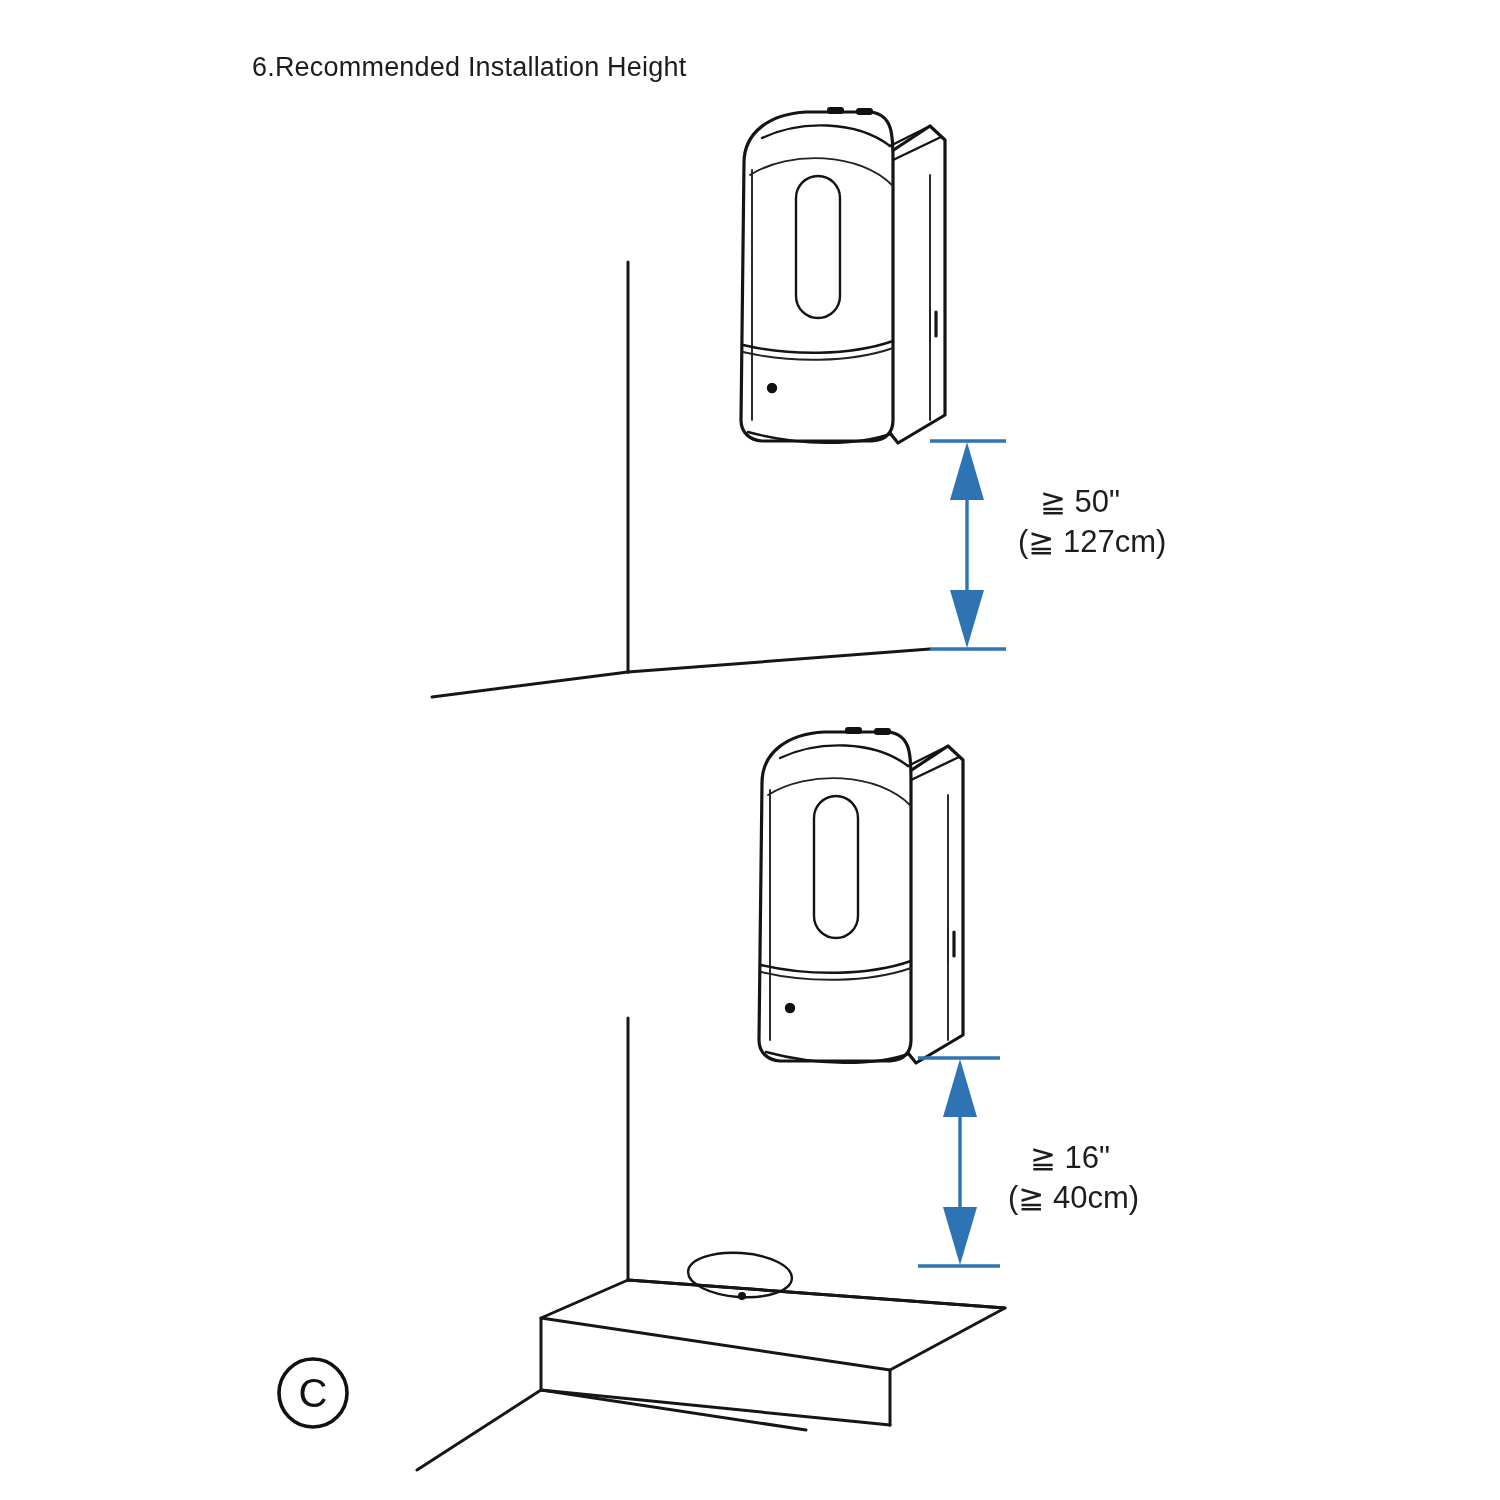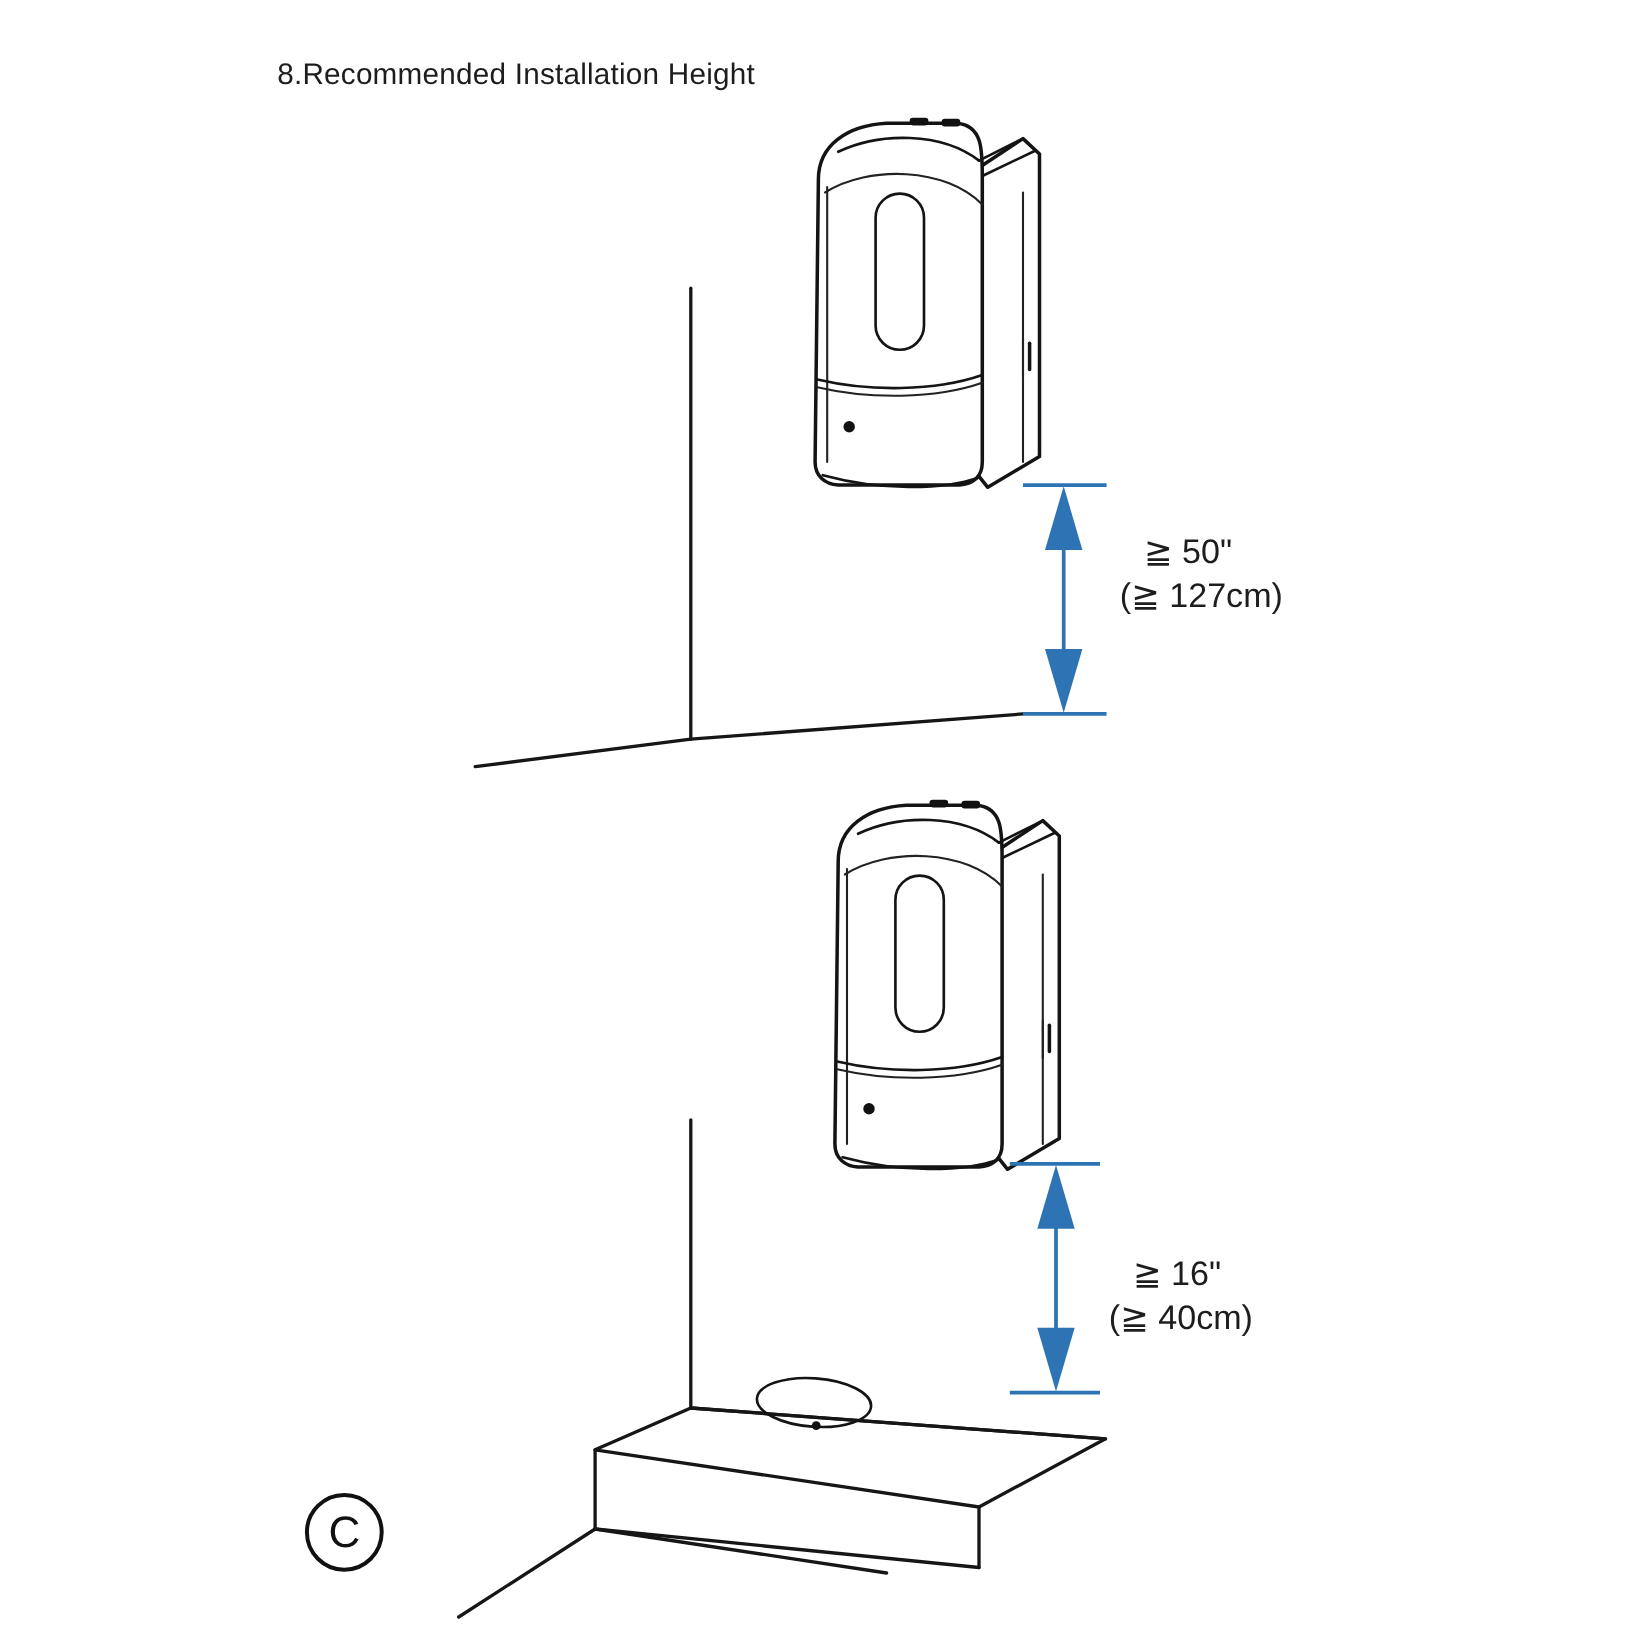--- a/index.html
+++ b/index.html
@@ -229,21 +229,21 @@
       <path class="dim-ext" d="M 918 1058 L 1000 1058"></path>
       <path class="dim-ext" d="M 918 1266 L 1000 1266"></path>
       <path class="dim-line" d="M 960 1088 L 960 1238"></path>
       <polygon class="dim-head" points="960,1059 977,1117 943,1117"></polygon>
       <polygon class="dim-head" points="960,1265 977,1207 943,1207"></polygon>
     </g>
 
     <circle class="marker-ring" cx="313" cy="1393" r="34"></circle>
   </svg>
 
-  <div class="title-text">8.Recommended Installation Height</div>
+  <div class="title-text">6.Recommended Installation Height</div>
 
   <div class="dim-label" id="dim-label-upper">
     <span class="l1">≧ 50"</span>
     <span class="l2">(≧ 127cm)</span>
   </div>
 
   <div class="dim-label" id="dim-label-lower">
     <span class="l1">≧ 16"</span>
     <span class="l2">(≧ 40cm)</span>
   </div>

